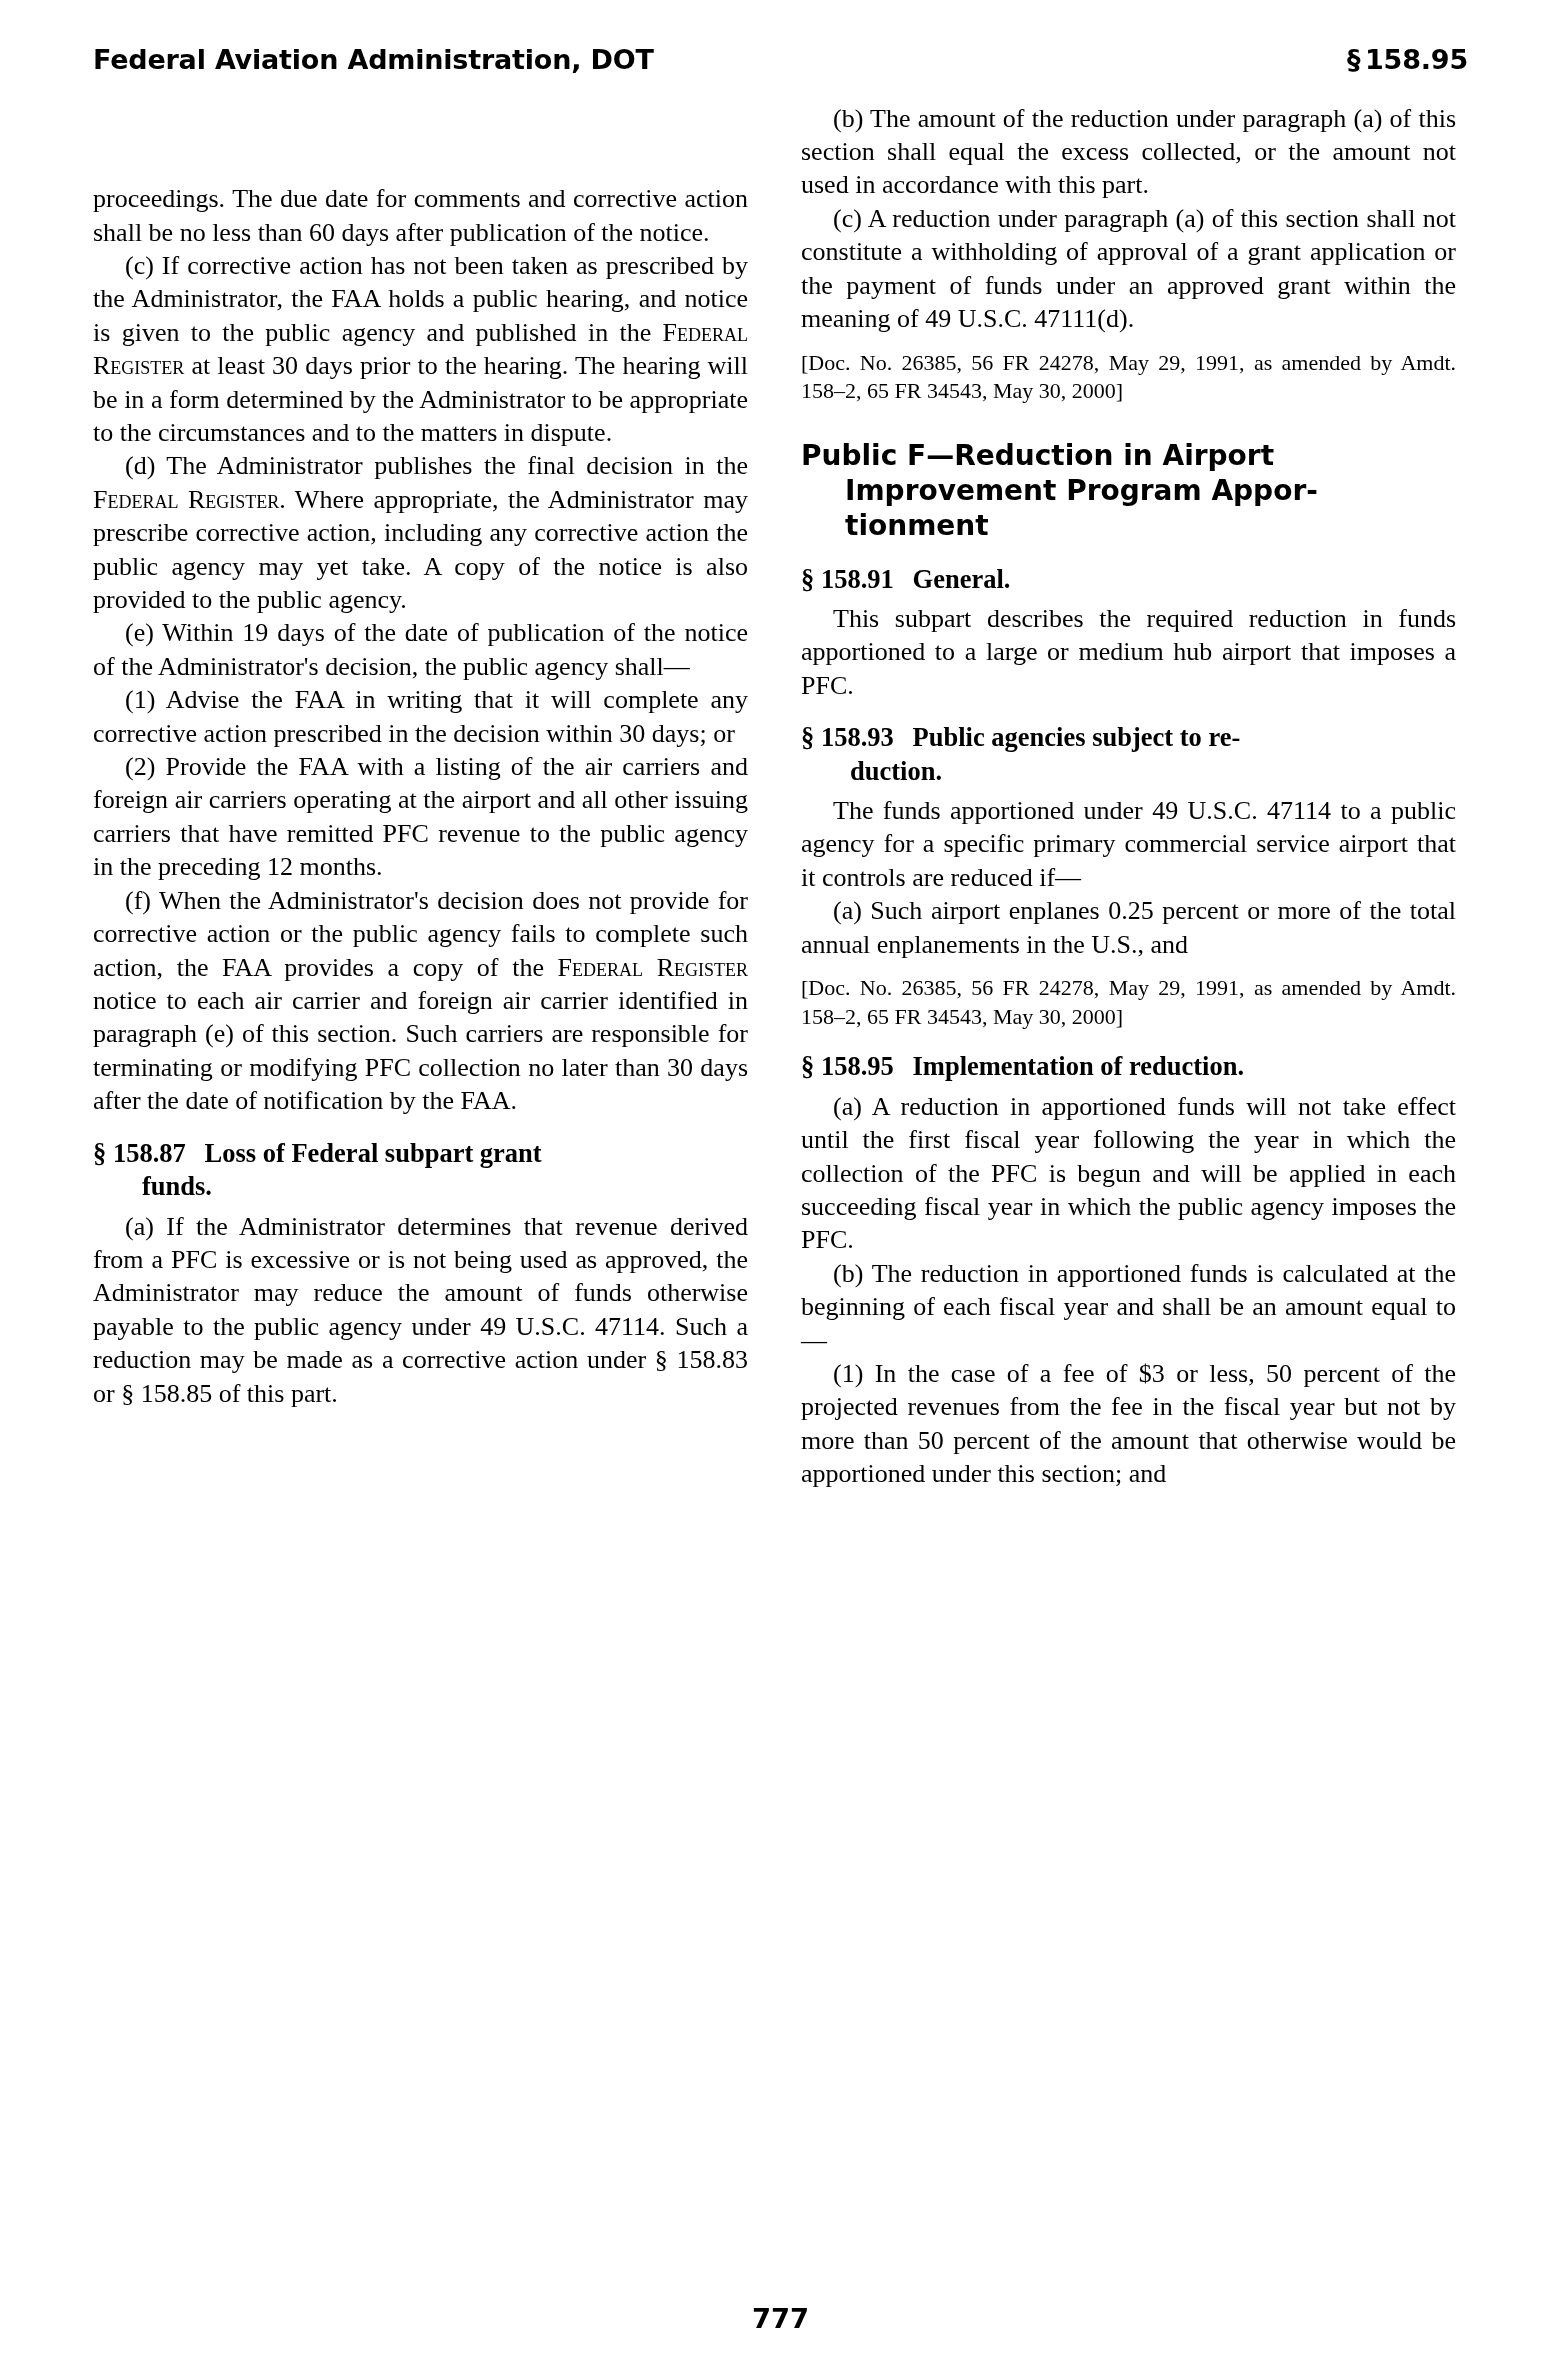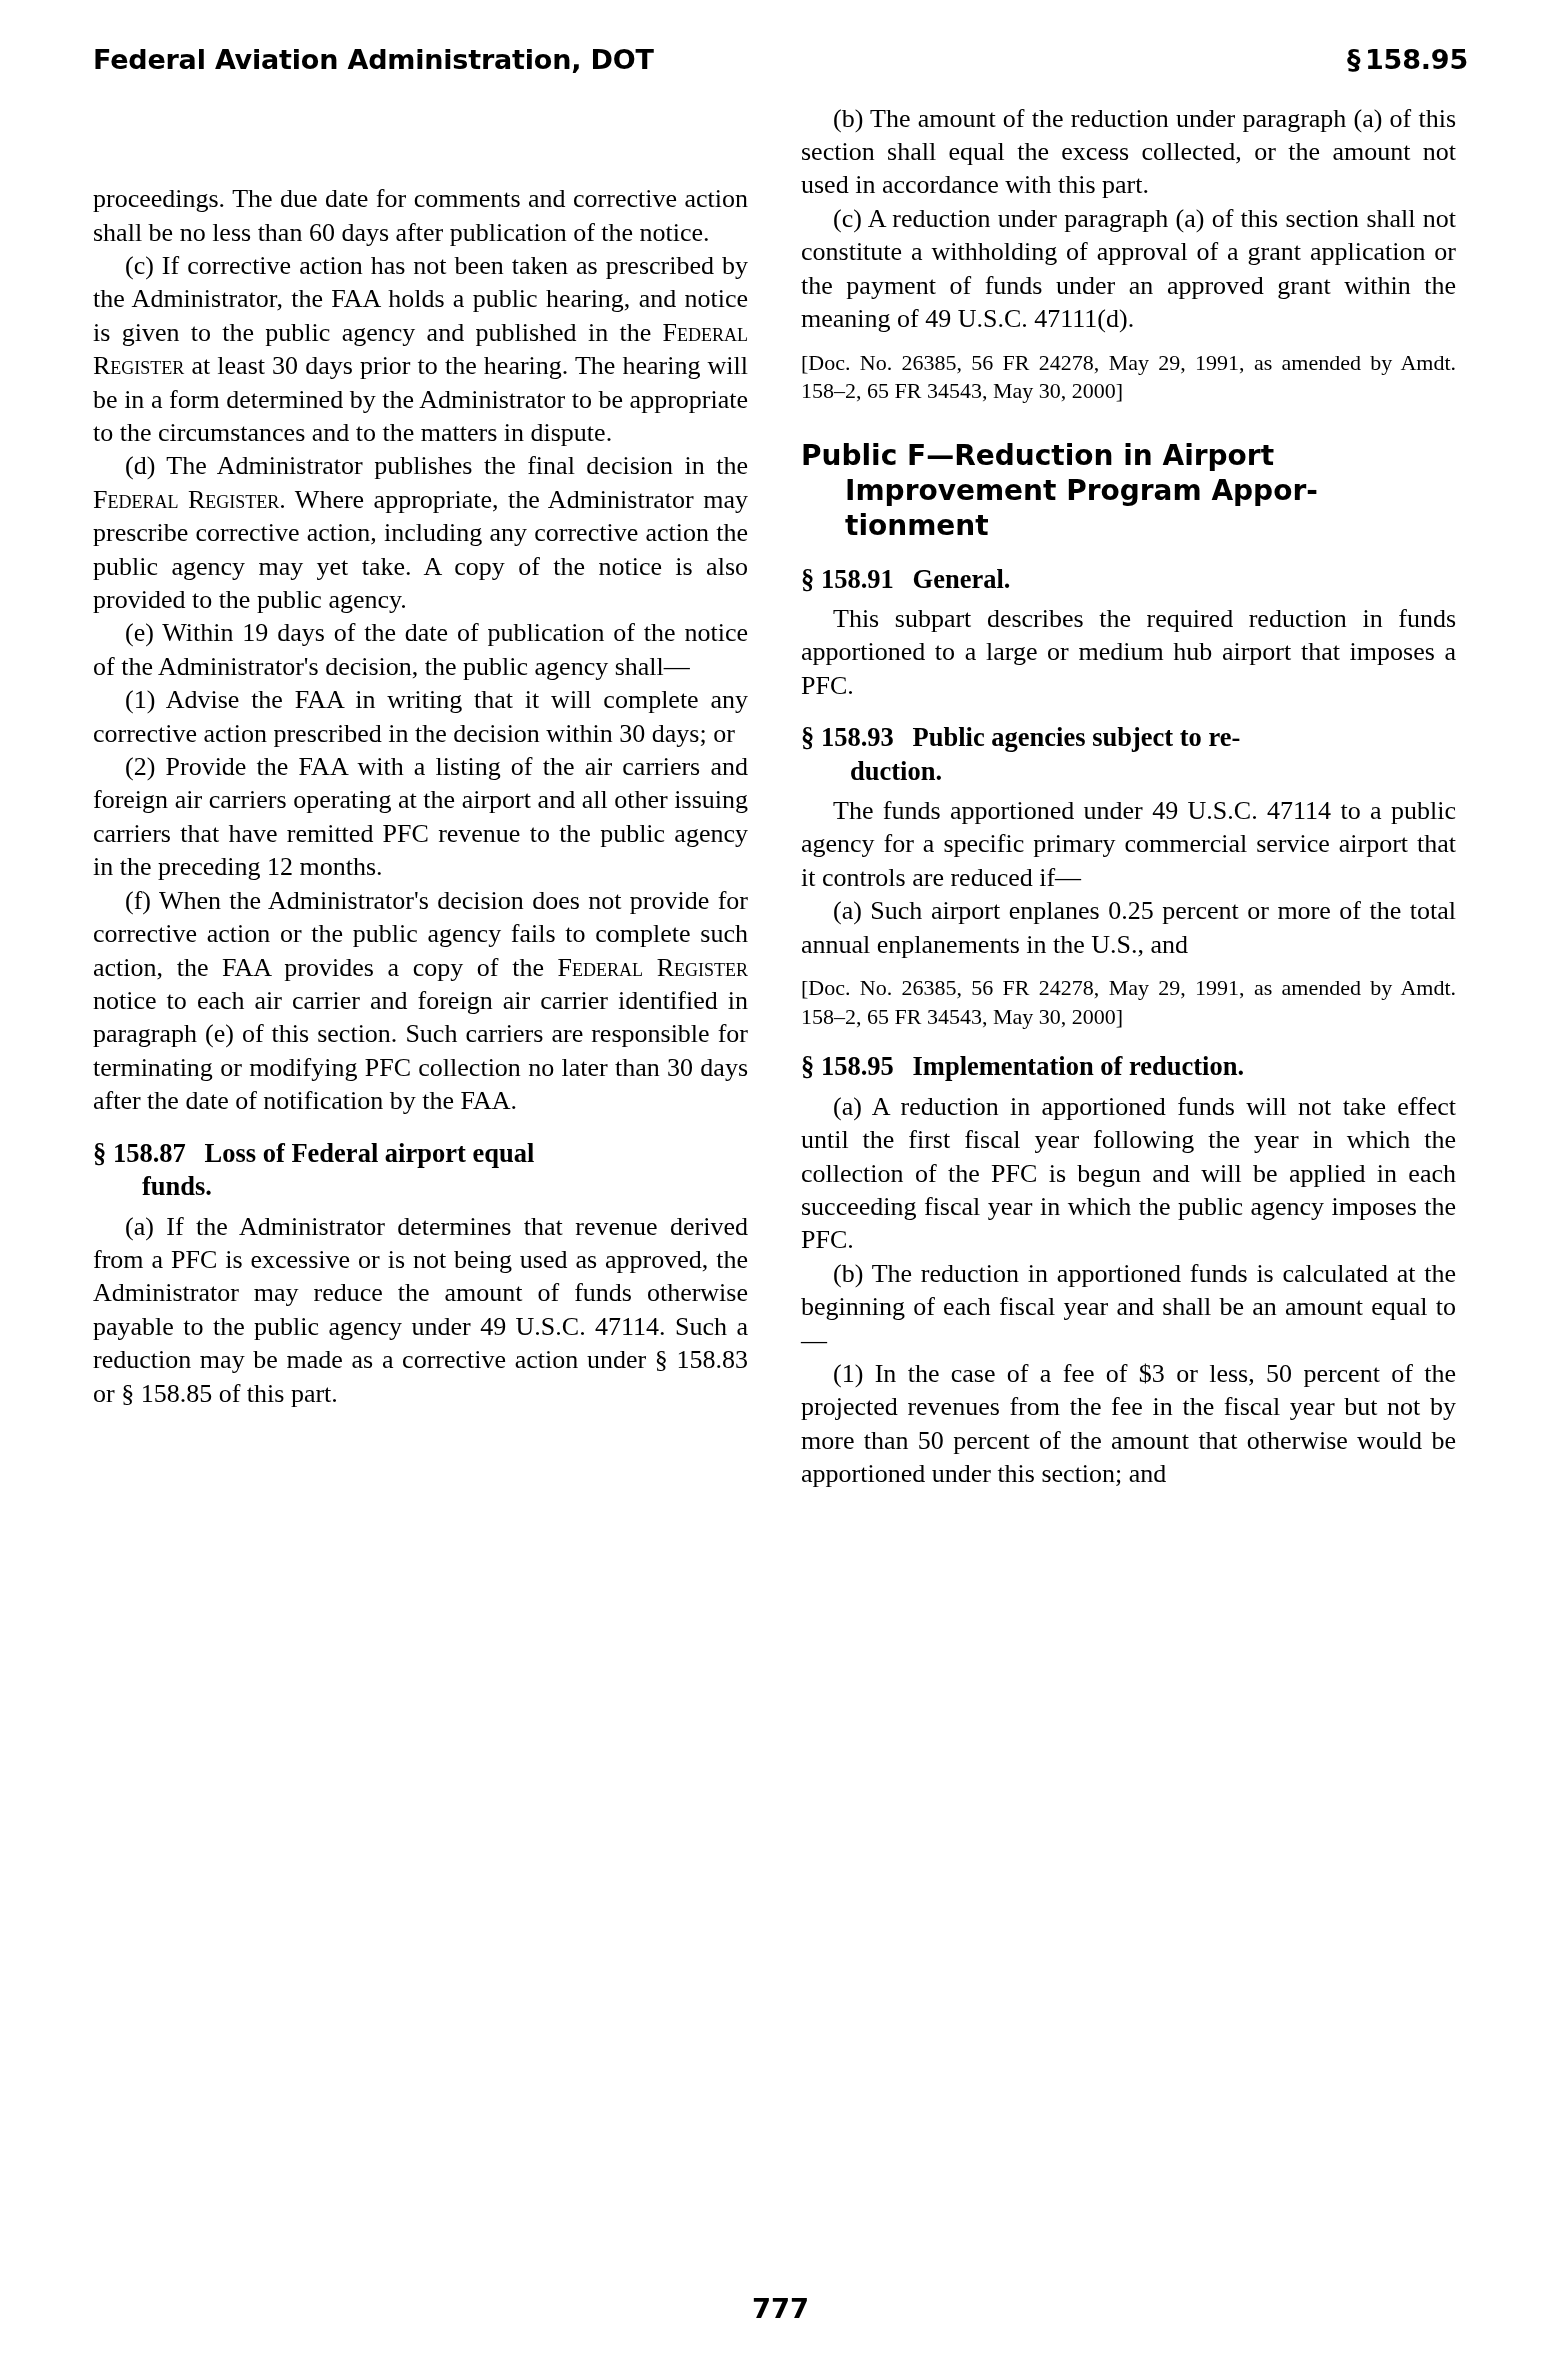--- a/index.html
+++ b/index.html
@@ -93,21 +93,21 @@
   }
   h3.sect .num { margin-right: 3.8px; }
   h3.sect .ttl { margin-left: 15px; }
   h3.sect .cont { display: block; padding-left: 49px; }
 
   
   .folio {
     position: absolute;
     left: 0;
     right: 0;
-    bottom: 42px;
+    bottom: 32px;
     text-align: center;
     font-family: "DejaVu Sans", sans-serif;
     font-weight: bold;
     font-size: 27.4px;
   }
 </style>
 </head>
 <body>
 
 <div class="page">
@@ -125,21 +125,21 @@
 
       <p class="noind">proceedings. The due date for comments and corrective action shall be no less than 60 days after publication of the notice.</p>
       <p class="ind">(c) If corrective action has not been taken as prescribed by the Administrator, the FAA holds a public hearing, and notice is given to the public agency and published in the <span class="sc">Federal Register</span> at least 30 days prior to the hearing. The hearing will be in a form determined by the Administrator to be appropriate to the circumstances and to the matters in dispute.</p>
       <p class="ind">(d) The Administrator publishes the final decision in the <span class="sc">Federal Register</span>. Where appropriate, the Administrator may prescribe corrective action, including any corrective action the public agency may yet take. A copy of the notice is also provided to the public agency.</p>
       <p class="ind">(e) Within 19 days of the date of publication of the notice of the Administrator's decision, the public agency shall—</p>
       <p class="ind">(1) Advise the FAA in writing that it will complete any corrective action prescribed in the decision within 30 days; or</p>
       <p class="ind">(2) Provide the FAA with a listing of the air carriers and foreign air carriers operating at the airport and all other issuing carriers that have remitted PFC revenue to the public agency in the preceding 12 months.</p>
       <p class="ind">(f) When the Administrator's decision does not provide for corrective action or the public agency fails to complete such action, the FAA provides a copy of the <span class="sc">Federal Register</span> notice to each air carrier and foreign air carrier identified in paragraph (e) of this section. Such carriers are responsible for terminating or modifying PFC collection no later than 30 days after the date of notification by the FAA.</p>
 
       <h3 class="sect">
-        <span class="num">§ 158.87</span><span class="ttl">Loss of Federal airport equal</span>
+        <span class="num">§ 158.87</span><span class="ttl">Loss of Federal subpart grant</span>
         <span class="cont">funds.</span>
       </h3>
       <p class="ind">(a) If the Administrator determines that revenue derived from a PFC is excessive or is not being used as approved, the Administrator may reduce the amount of funds otherwise payable to the public agency under 49 U.S.C. 47114. Such a reduction may be made as a corrective action under § 158.83 or § 158.85 of this part.</p>
 
     </div>
 
     <div class="col">
 
       <p class="ind">(b) The amount of the reduction under paragraph (a) of this section shall equal the excess collected, or the amount not used in accordance with this part.</p>
       <p class="ind">(c) A reduction under paragraph (a) of this section shall not constitute a withholding of approval of a grant application or the payment of funds under an approved grant within the meaning of 49 U.S.C. 47111(d).</p>

